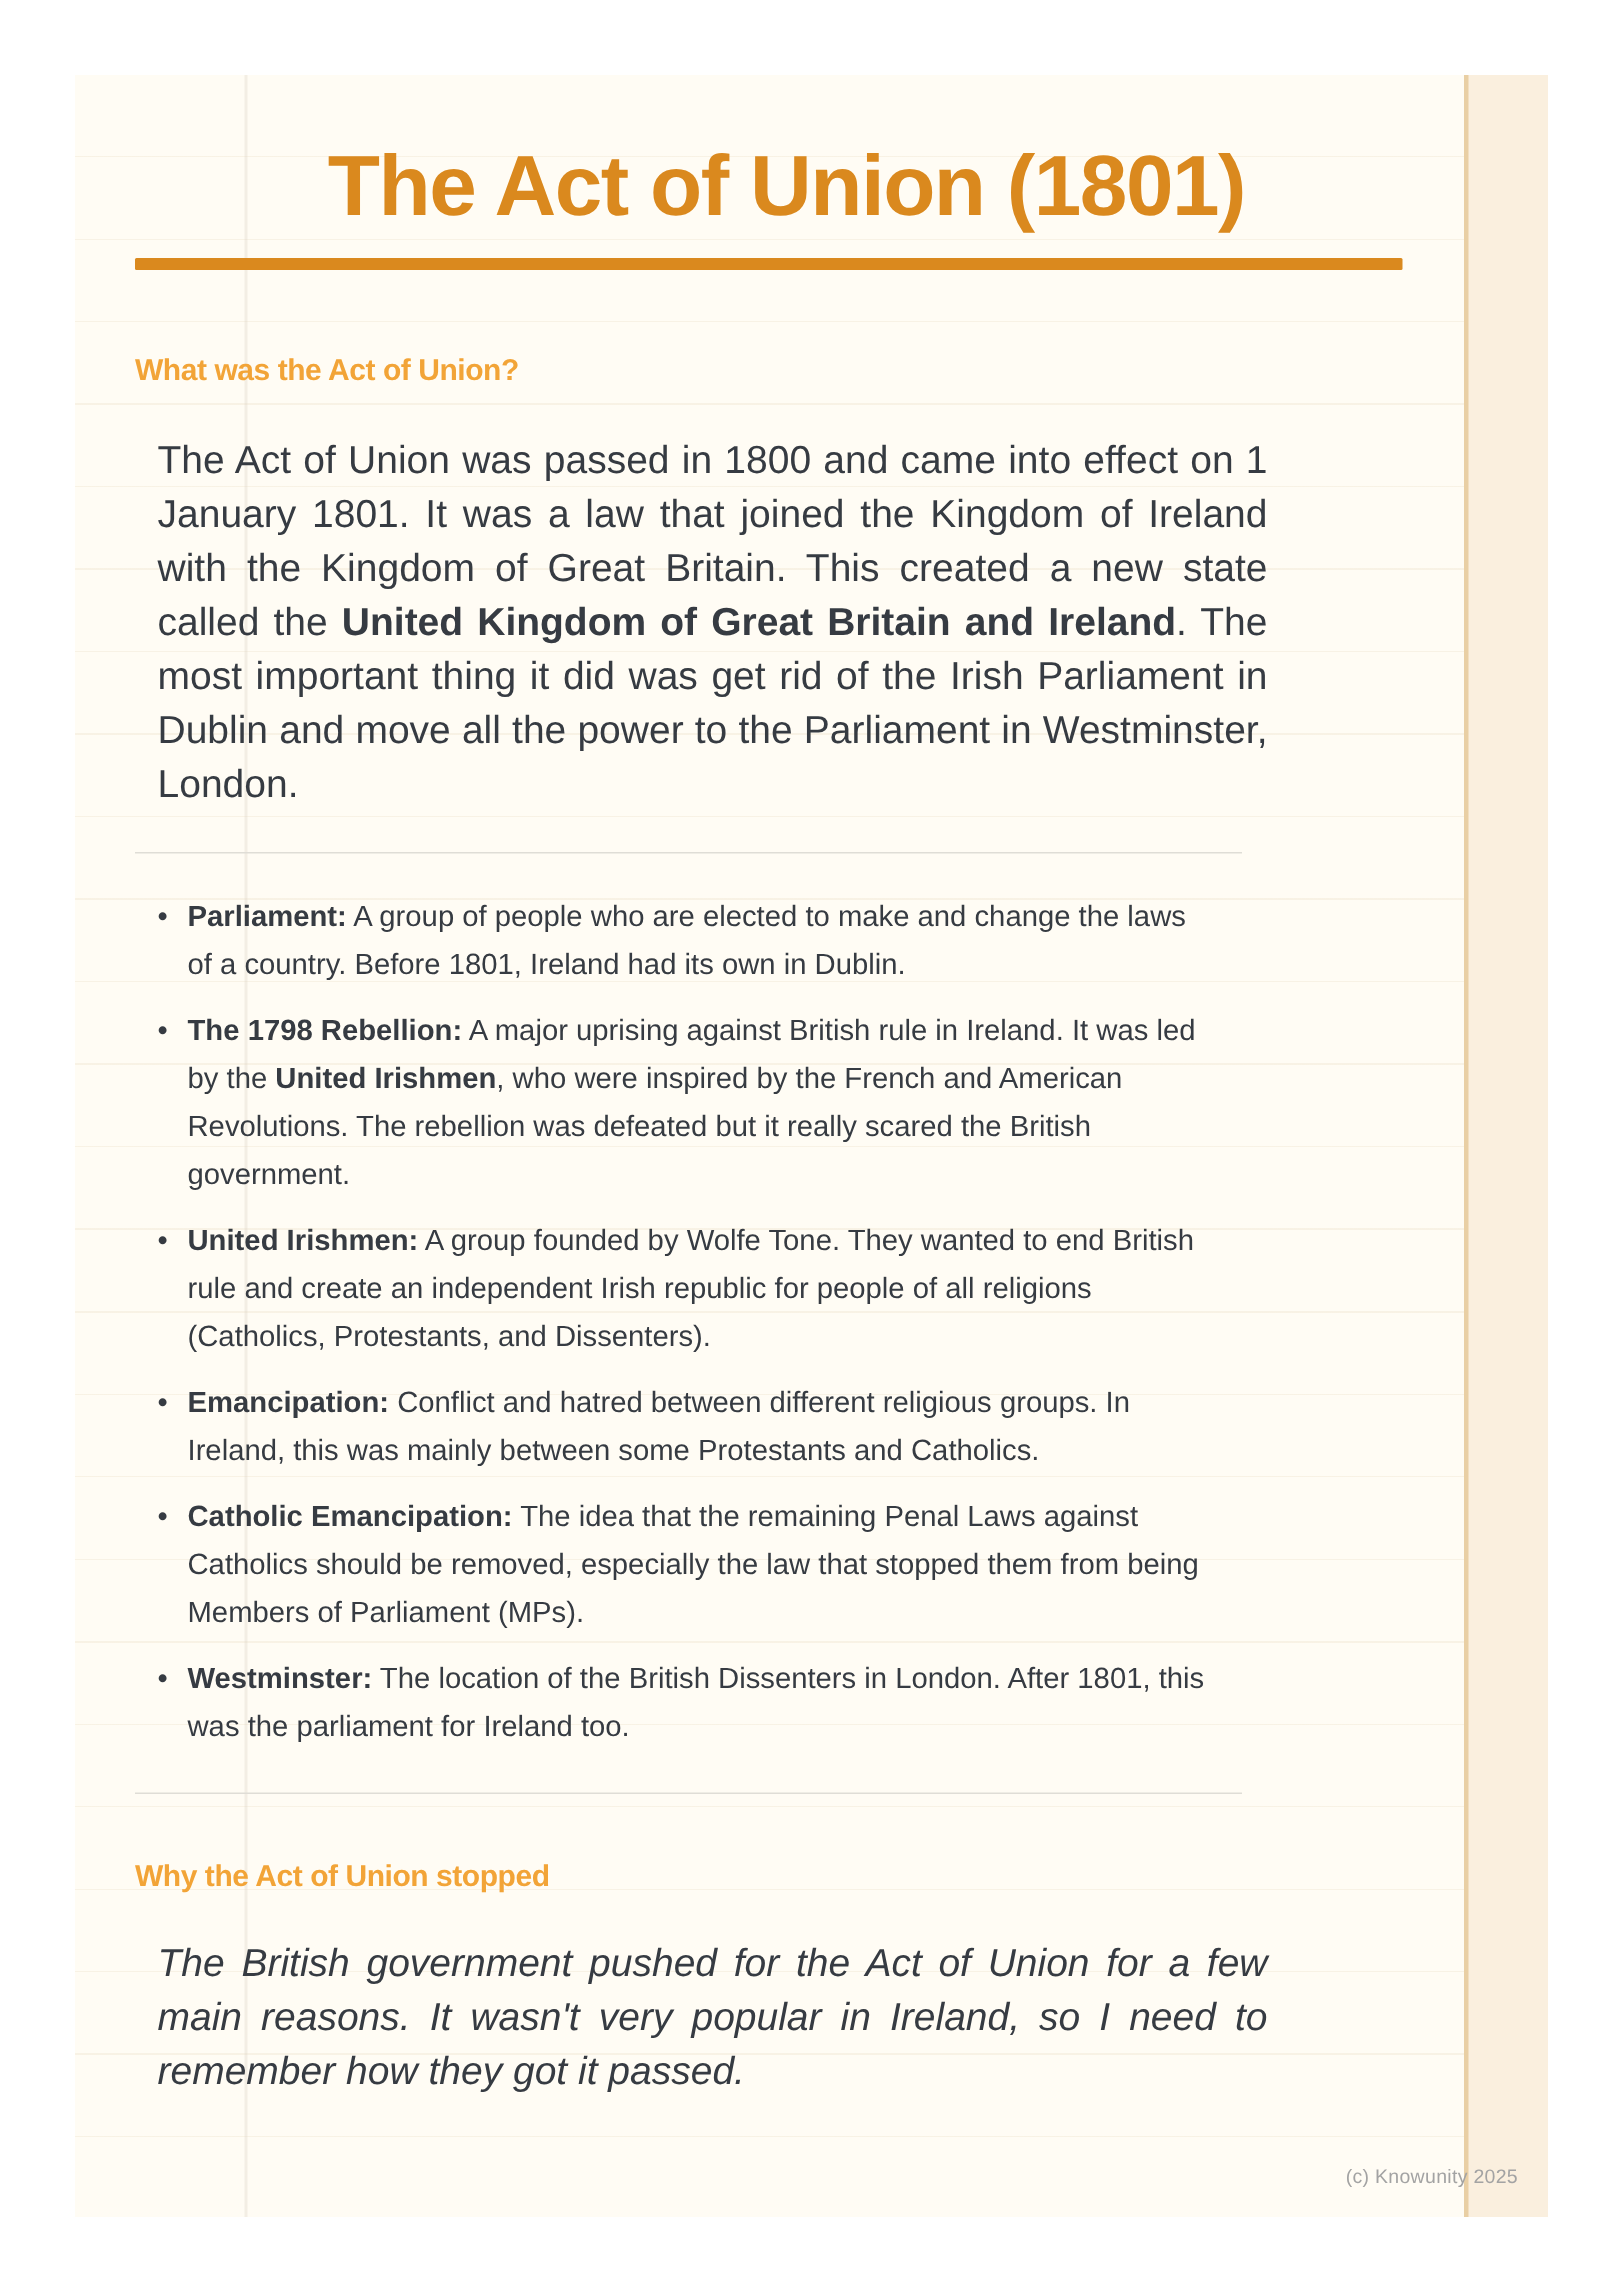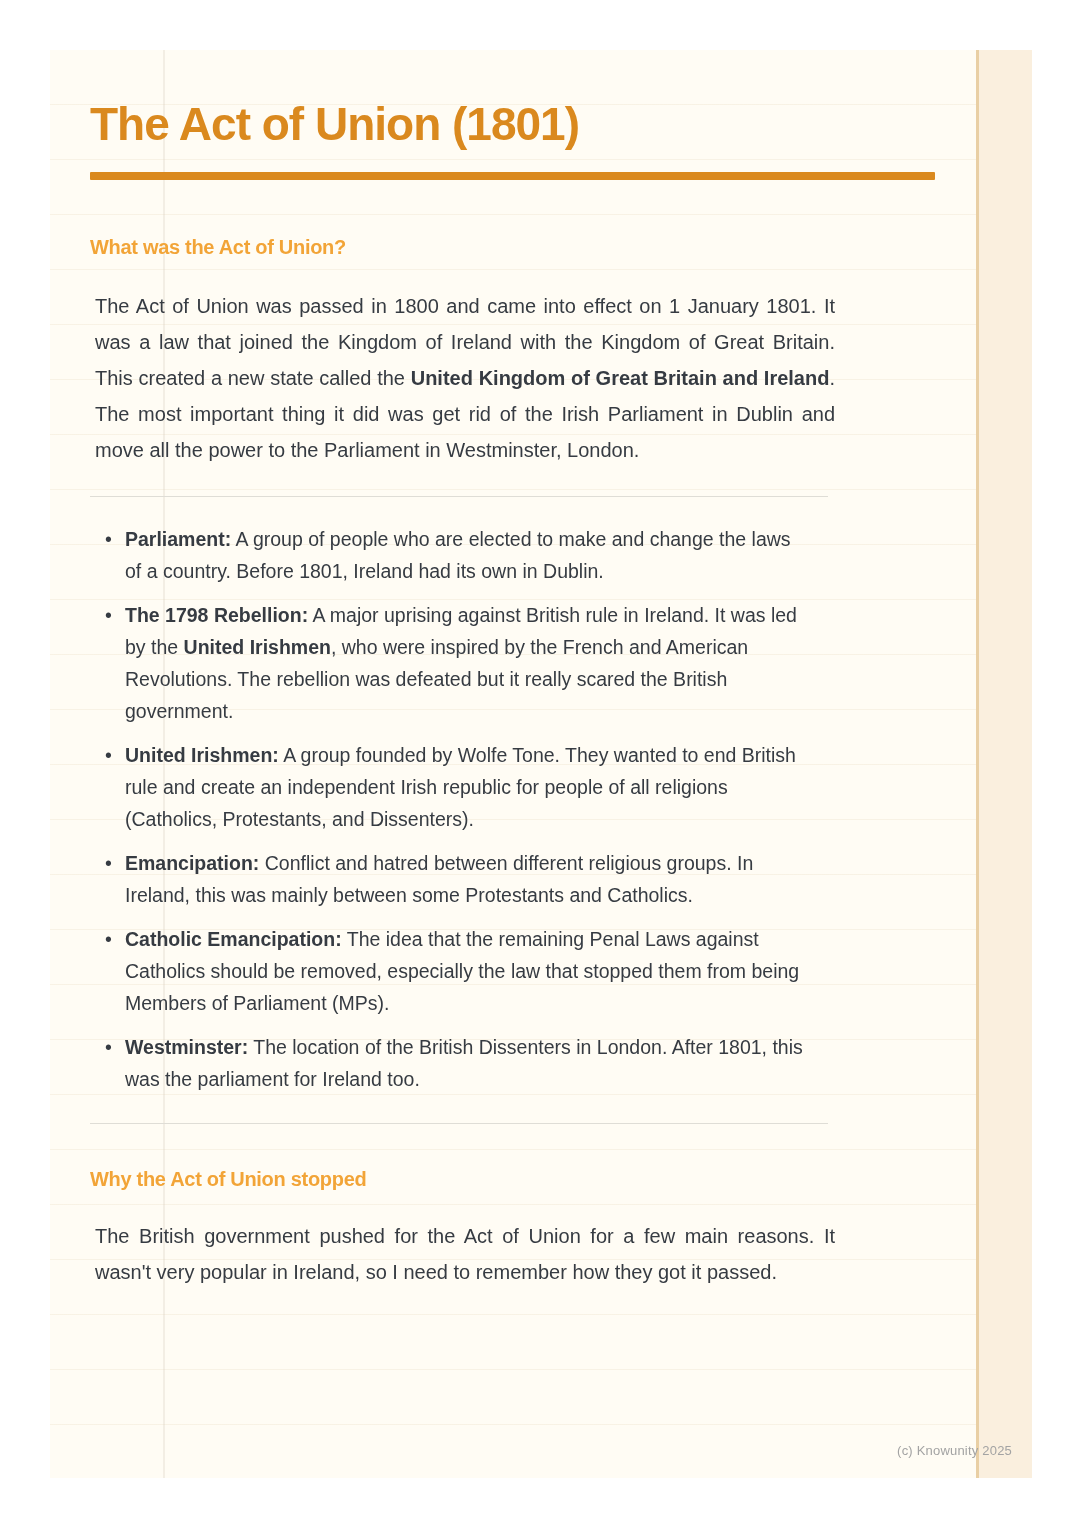--- a/index.html
+++ b/index.html
@@ -35,43 +35,44 @@
   .edge-strip{
     position:absolute;top:0;right:0;width:56px;height:100%;
     background:var(--strip_bg);
     border-left:3px solid var(--strip_border);
   }
   .content{
     position:absolute;left:40px;top:0;width:740px;
   }
   h1.title{
     margin:42px 0 0 0;
-    font-size:46px;line-height:64px;font-weight:700;
+    font-size:57px;line-height:64px;font-weight:700;
     letter-spacing:-1px;white-space:nowrap;
     color:var(--title_orange);
+    text-align:right;
   }
   .title-rule{
     margin-top:16px;width:845px;height:8px;
     background:var(--title_orange);border-radius:1px;
   }
   h2.section-heading{
     margin:50px 0 0 0;
     font-size:20px;line-height:34px;font-weight:700;
     letter-spacing:-0.3px;
     color:var(--heading_orange);
   }
   h2.after-divider{margin-top:38px;}
   .para{
-    margin:24px 0 0 5px;
-    font-size:20px;line-height:36px;
+    margin:24px 0 0 15px;
+    font-size:26px;line-height:36px;
     color:var(--body_text);
     text-align:justify;
     width:740px;
   }
-  .para.tight{margin-top:22px;}
+  .para.tight{margin-top:22px;font-style:italic;}
   .divider{
     margin-top:28px;width:738px;height:1px;
     background:var(--divider_gray);
   }
   ul.terms{
     margin:26px 0 0 0;padding:0;list-style:none;
   }
   ul.terms li{
     position:relative;
     width:722px;

